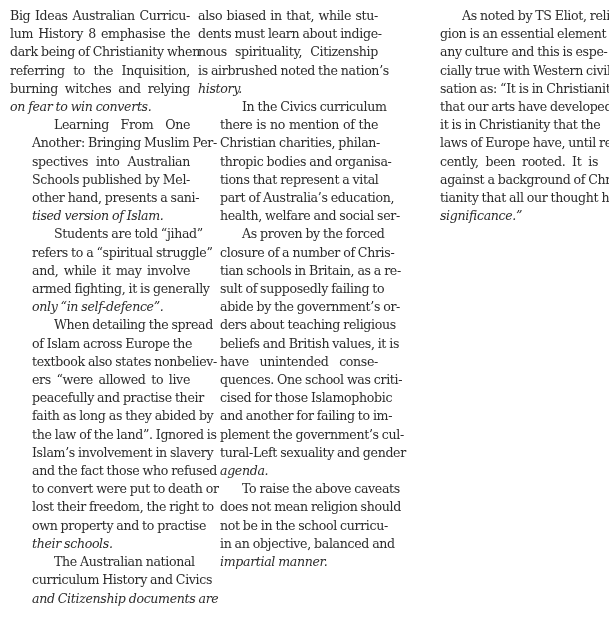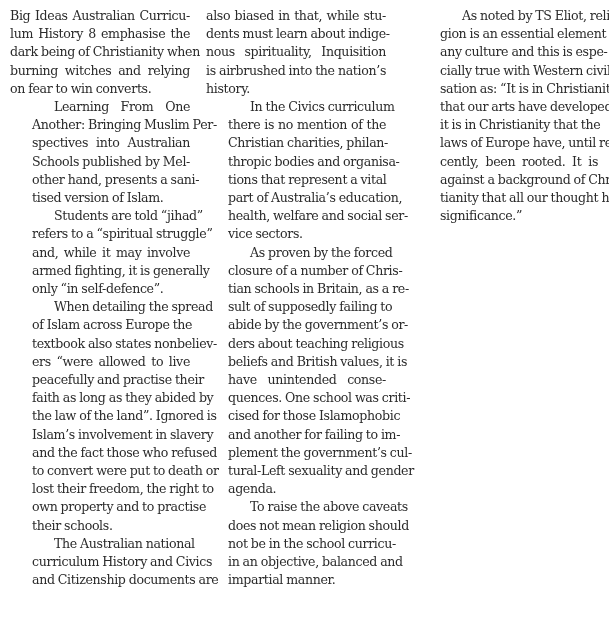--- a/index.html
+++ b/index.html
@@ -26,54 +26,56 @@
       top: 7px;
       width: 180px;
       font-family: "DejaVu Serif", serif;
       font-size: 12.6px;
       line-height: 18.2px;
       color: #2b2b2b;
       text-align: justify;
       hyphens: manual;
     }
     .col1 { left: 10px; }
-    .col2 { left: 206px; }
+    .col2 { left: 198px; }
     .col3 { left: 418px; }
     .col p {
       margin: 0;
       text-indent: 22px;
       letter-spacing: -0.35px;
       word-spacing: -0.5px;
     }
     .col p.cont {
       text-indent: 0;
     }
     .line {
       display: block;
       text-align: justify;
       text-align-last: justify;
       white-space: nowrap;
       overflow: visible;
     }
     .line.last {
       text-align-last: left;
+      font-style: italic;
     }
     .line.indent {
       padding-left: 22px;
     }
   </style>
 </head>
 <body>
 
 <div class="page">
   <div class="col col1">
       <p class="cont">
         <span class="line">Big Ideas Australian Curricu-</span>
         <span class="line">lum History 8 emphasise the</span>
         <span class="line">dark being of Christianity when</span>
+        <span class="line">referring to the Inquisition,</span>
         <span class="line">burning witches and relying</span>
         <span class="line last">on fear to win converts.</span>
       </p>
       <p class="">
         <span class="line indent">Learning From One</span>
         <span class="line">Another: Bringing Muslim Per-</span>
         <span class="line">spectives into Australian</span>
         <span class="line">Schools published by Mel-</span>
         <span class="line">other hand, presents a sani-</span>
         <span class="line last">tised version of Islam.</span>
@@ -103,33 +105,32 @@
       <p class="">
         <span class="line indent">The Australian national</span>
         <span class="line">curriculum History and Civics</span>
         <span class="line last">and Citizenship documents are</span>
       </p>
     </div>
   <div class="col col2">
       <p class="cont">
         <span class="line">also biased in that, while stu-</span>
         <span class="line">dents must learn about indige-</span>
-        <span class="line">nous spirituality, Inquisition</span>
-        <span class="line">is airbrushed into the nation’s</span>
+        <span class="line">nous spirituality, Citizenship</span>
+        <span class="line">is airbrushed noted the nation’s</span>
         <span class="line last">history.</span>
       </p>
       <p class="">
         <span class="line indent">In the Civics curriculum</span>
         <span class="line">there is no mention of the</span>
         <span class="line">Christian charities, philan-</span>
         <span class="line">thropic bodies and organisa-</span>
         <span class="line">tions that represent a vital</span>
         <span class="line">part of Australia’s education,</span>
         <span class="line">health, welfare and social ser-</span>
-        <span class="line last">vice sectors.</span>
       </p>
       <p class="">
         <span class="line indent">As proven by the forced</span>
         <span class="line">closure of a number of Chris-</span>
         <span class="line">tian schools in Britain, as a re-</span>
         <span class="line">sult of supposedly failing to</span>
         <span class="line">abide by the government’s or-</span>
         <span class="line">ders about teaching religious</span>
         <span class="line">beliefs and British values, it is</span>
         <span class="line">have unintended conse-</span>

